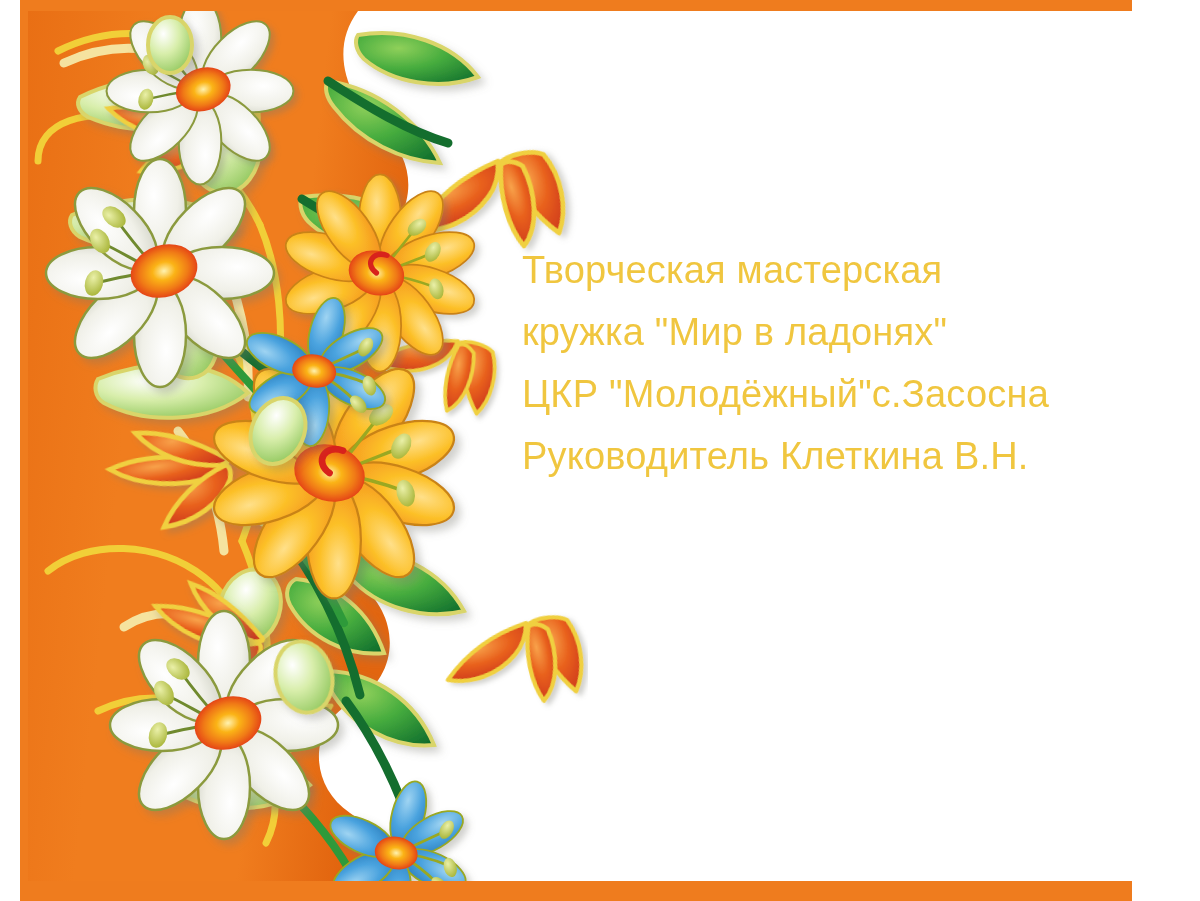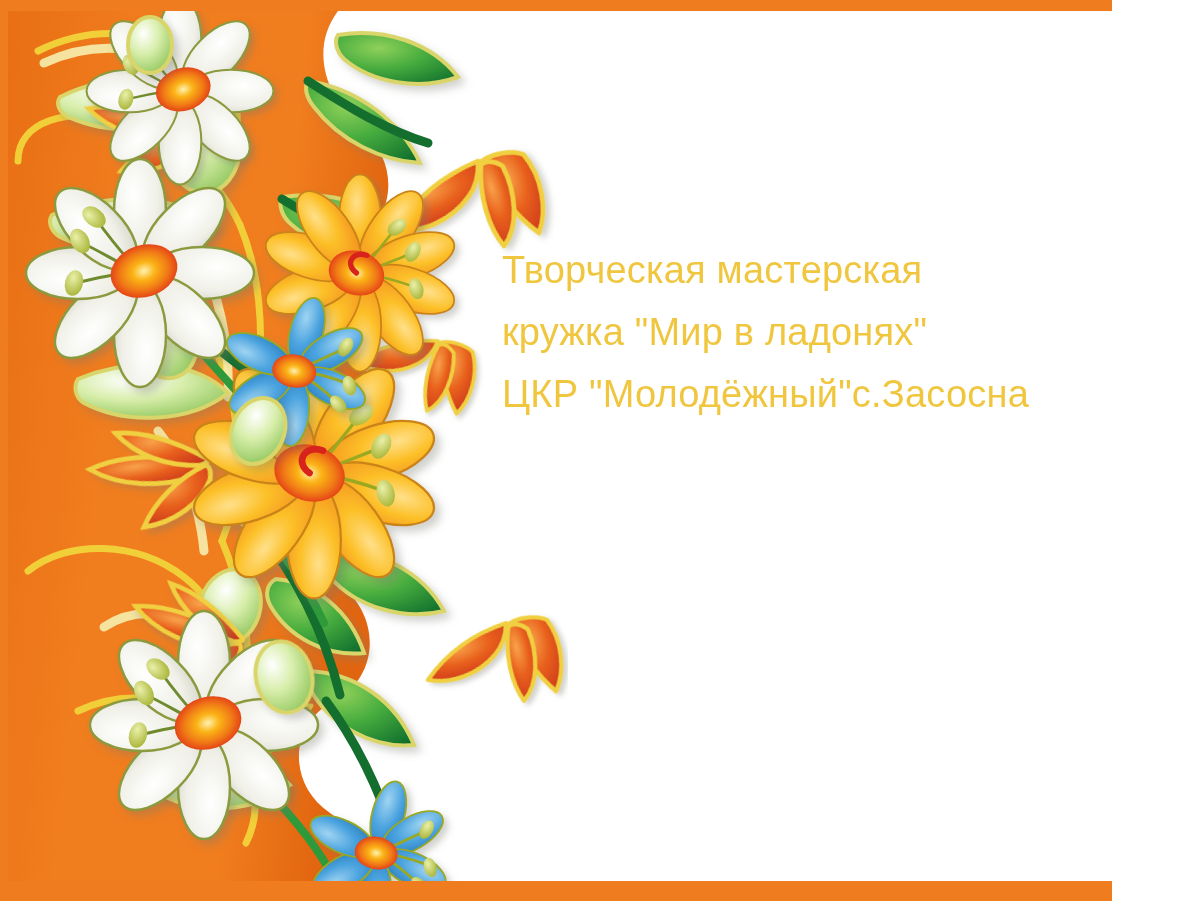--- a/index.html
+++ b/index.html
@@ -7,20 +7,21 @@
     padding: 0;
     background: #ffffff;
   }
   #slide {
     position: relative;
     width: 1112px;
     height: 901px;
     overflow: hidden;
     background: #ffffff;
     font-family: "Liberation Sans", sans-serif;
+    margin-left: 20px;
   }
 
   
   #frame-top, #frame-bottom, #frame-left, #frame-right {
     position: absolute;
     background: #ef7c1e;
   }
   #frame-top    { left: 0; top: 0; width: 1200px; height: 11px; }
   #frame-bottom { left: 0; bottom: 0; width: 1200px; height: 20px; }
   #frame-left   { left: 0; top: 0; width: 8px; height: 901px; }
@@ -332,16 +333,17 @@
           <ellipse cx="276" cy="666" rx="28" ry="36" fill="url(#gGreenPetal)" stroke="#d9d56a" stroke-width="4" transform="rotate(-14 276 666)"></ellipse>
           <ellipse cx="142" cy="34" rx="22" ry="28" fill="url(#gGreenPetal)" stroke="#d9d56a" stroke-width="4"></ellipse>
         </g>
       </svg>
     </div>
 
     <div id="text-block">
       <div class="tline">Творческая мастерская</div>
       <div class="tline">кружка "Мир в ладонях"</div>
       <div class="tline">ЦКР "Молодёжный"с.Засосна</div>
+      <div class="tline">Руководитель Клеткина В.Н.</div>
     </div>
 
   </div>
 </div>
 
 </body></html>

